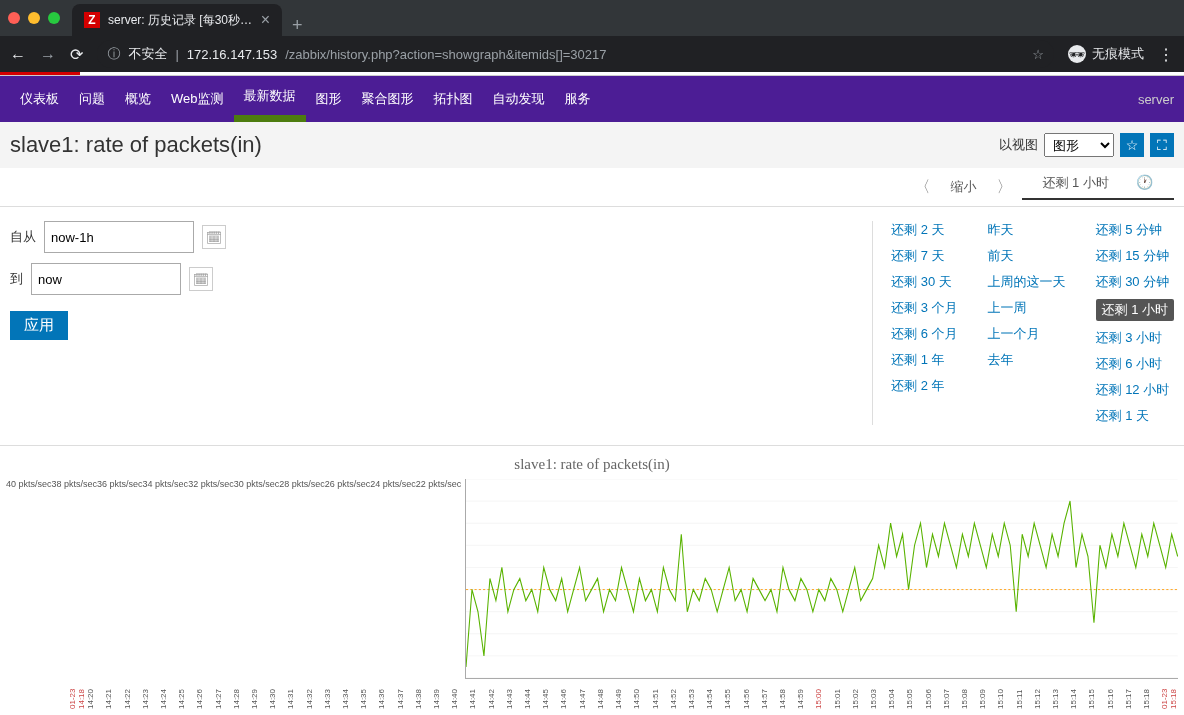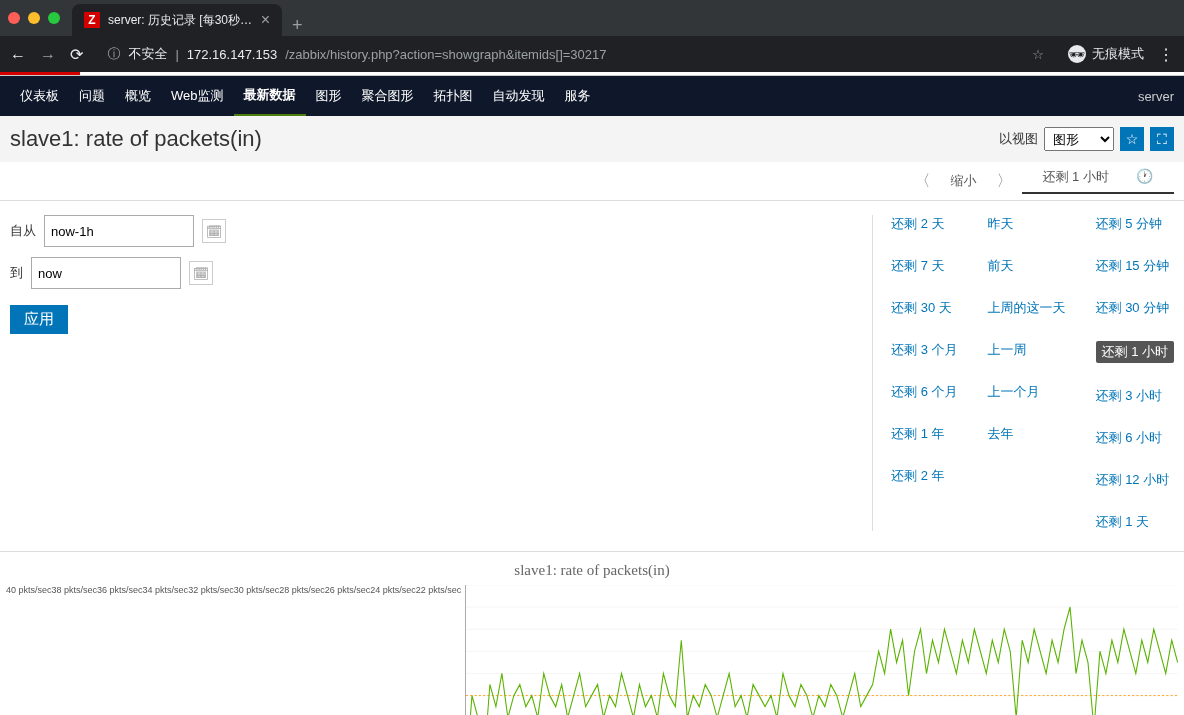--- a/index.html
+++ b/index.html
@@ -25,23 +25,23 @@
 .omnibox .url-dim { color: #9aa0a6; }
 .omnibox .url-bright { color: #e8eaed; }
 .star { margin-left: auto; color: #9aa0a6; }
 .incog { display: flex; align-items: center; gap: 6px; color: #e8eaed; font-size: 13px; }
 .incog-icon { width: 18px; height: 18px; background: #e8eaed; border-radius: 50%; display: inline-flex; align-items: center; justify-content: center; color: #202124; }
 
 
 .accent-strip { height: 4px; background: linear-gradient(to right, #d40000 0, #d40000 80px, transparent 80px); border-bottom: 1px solid #ccc; }
 
 
-.z-nav { background: #0f172a; color: #fff; display: flex; align-items: center; height: 40px; padding: 0 10px; font-size: 13px; }
+.z-nav { background: #4c1d95; color: #fff; display: flex; align-items: center; height: 46px; padding: 0 10px; font-size: 13px; }
 .z-nav-item { padding: 0 10px; height: 100%; display: flex; align-items: center; cursor: pointer; }
-.z-nav-item.active { border-bottom: 2px solid #4d7c0f; font-weight: bold; }
+.z-nav-item.active { border-bottom: 7px solid #4d7c0f; font-weight: normal; }
 .z-nav-right { margin-left: auto; color: #ccc; }
 
 
 .page-header { display: flex; align-items: center; padding: 10px 10px; background: #f4f4f4; }
 .page-title { font-size: 22px; color: #333; font-weight: 400; }
 .header-controls { margin-left: auto; display: flex; align-items: center; gap: 6px; font-size: 13px; }
 .header-controls select { height: 24px; font-size: 13px; padding: 0 18px 0 4px; }
 .icon-btn { width: 24px; height: 24px; background: #0275b8; color: #fff; display: inline-flex; align-items: center; justify-content: center; font-size: 14px; }
 
 
@@ -54,21 +54,21 @@
 
 .filter-panel { display: flex; background: #fff; padding: 14px 10px 20px; border-bottom: 1px solid #ddd; min-height: 200px; }
 .time-inputs { flex: 1; display: flex; flex-direction: column; align-items: flex-start; gap: 10px; padding-right: 30px; }
 .field-row { display: flex; align-items: center; gap: 8px; }
 .field-row label { font-size: 13px; color: #333; }
 .field-row input[type=text] { width: 150px; height: 32px; border: 1px solid #aaa; padding: 0 6px; font-size: 13px; }
 .cal-btn { width: 24px; height: 24px; border: 1px solid #ccc; display: inline-flex; align-items: center; justify-content: center; color: #888; background: #fff; }
 .apply-btn { background: #0275b8; color: #fff; border: none; padding: 5px 14px; font-size: 15px; margin-top: 6px; }
 .divider { width: 1px; background: #ddd; margin: 0 18px; }
 .preset-cols { display: flex; gap: 30px; font-size: 13px; }
-.preset-col { display: flex; flex-direction: column; gap: 24px; }
+.preset-col { display: flex; flex-direction: column; gap: 8px; }
 .preset-col a { color: #0275b8; text-decoration: none; cursor: pointer; white-space: nowrap; }
 .preset-active { background: #555; color: #fff !important; padding: 2px 6px; border-radius: 2px; }
 
 
 .chart-wrap { padding: 10px 6px; }
 .chart-title { text-align: center; font-size: 15px; color: #666; font-family: Georgia, serif; margin-bottom: 6px; }
 .chart-body { position: relative; height: 200px; display: flex; }
 .y-axis { display: flex; flex-direction: row; justify-content: space-between; font-size: 9px; color: #555; text-align: right; padding-right: 4px; }
 .plot-area { flex: 1; border-left: 1px solid #aaa; border-bottom: 1px solid #aaa; position: relative; overflow: hidden; }
 .plot-svg { width: 100%; height: 100%; display: block; }

